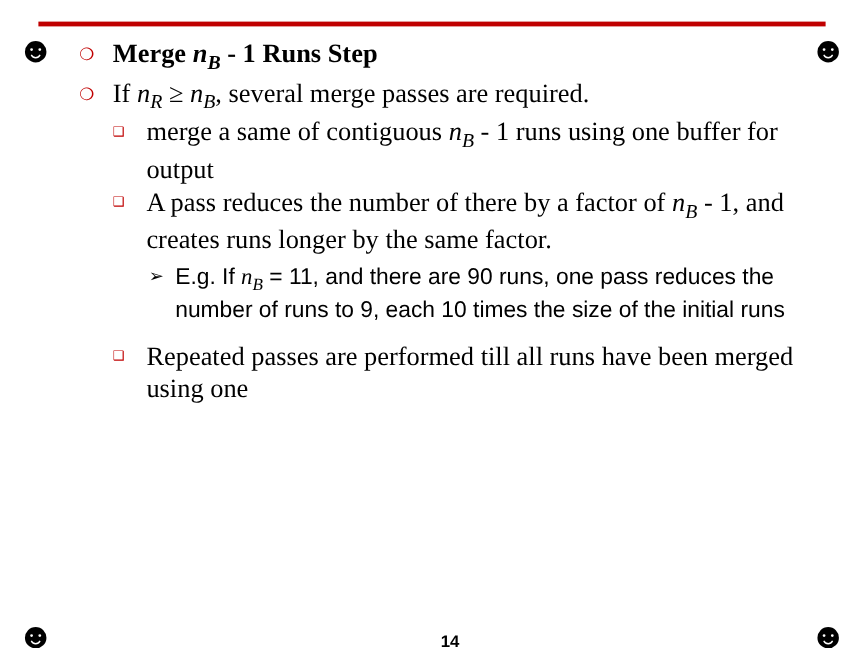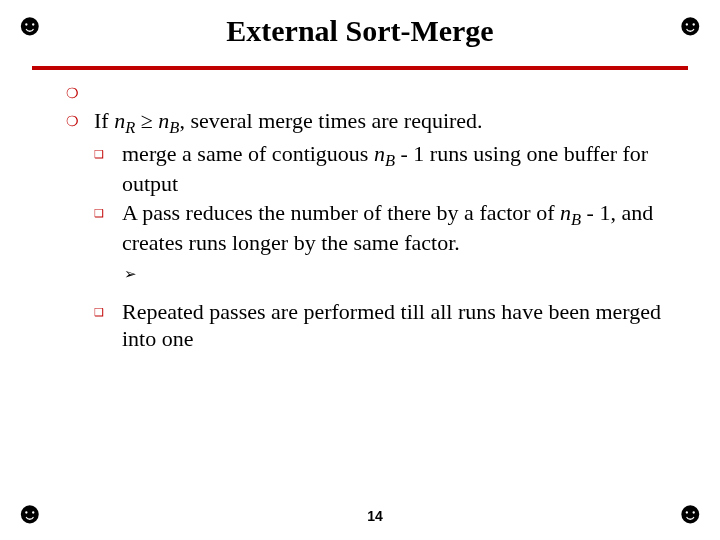--- a/index.html
+++ b/index.html
@@ -99,55 +99,60 @@
 </head>
 <body>
 
 <div class="slide">
 
   <div class="corner-icon tl">☻</div>
   <div class="corner-icon tr">☻</div>
   <div class="corner-icon bl">☻</div>
   <div class="corner-icon br">☻</div>
 
-  <div class="title">External Sort-Merge</div>
   <hr class="divider">
 
   <div class="content">
 
     <div class="lvl1">
       <span class="b1">❍</span>
+      <span>
+        <b><span>Merge </span><span class="italic">n</span><span class="sub">B</span><span> - 1 Runs Step</span></b>
+      </span>
     </div>
 
     <div class="lvl1">
       <span class="b1">❍</span>
       <span>
-        <span>If </span><span class="italic">n</span><span class="sub">R</span><span> ≥ </span><span class="italic">n</span><span class="sub">B</span><span>, several merge times are required.</span>
+        <span>If </span><span class="italic">n</span><span class="sub">R</span><span> ≥ </span><span class="italic">n</span><span class="sub">B</span><span>, several merge passes are required.</span>
       </span>
     </div>
 
     <div class="lvl2">
       <span class="b2">❑</span>
       <span>
         <span>merge a same of contiguous </span><span class="italic">n</span><span class="sub">B</span><span> - 1 runs using one buffer for output</span>
       </span>
     </div>
 
     <div class="lvl2">
       <span class="b2">❑</span>
       <span>
         <span>A pass reduces the number of there by a factor of </span><span class="italic">n</span><span class="sub">B</span><span> - 1, and creates runs longer by the same factor.</span>
       </span>
     </div>
 
     <div class="lvl3">
       <span class="b3">➢</span>
+      <span style="font-family:Arial,sans-serif;">
+        <span>E.g.  If </span><span class="italic" style="font-family:'Times New Roman',serif;">n</span><span class="sub" style="font-family:'Times New Roman',serif;">B</span><span> = 11, and there are 90 runs, one pass reduces the number of runs to 9, each 10 times the size of the initial runs</span>
+      </span>
     </div>
 
     <div class="lvl2" style="margin-top:14px;">
       <span class="b2">❑</span>
-      <span>Repeated passes are performed till all runs have been merged into one</span>
+      <span>Repeated passes are performed till all runs have been merged using one</span>
     </div>
 
   </div>
 
   <div class="page-num">14</div>
 </div>
 
 </body></html>

